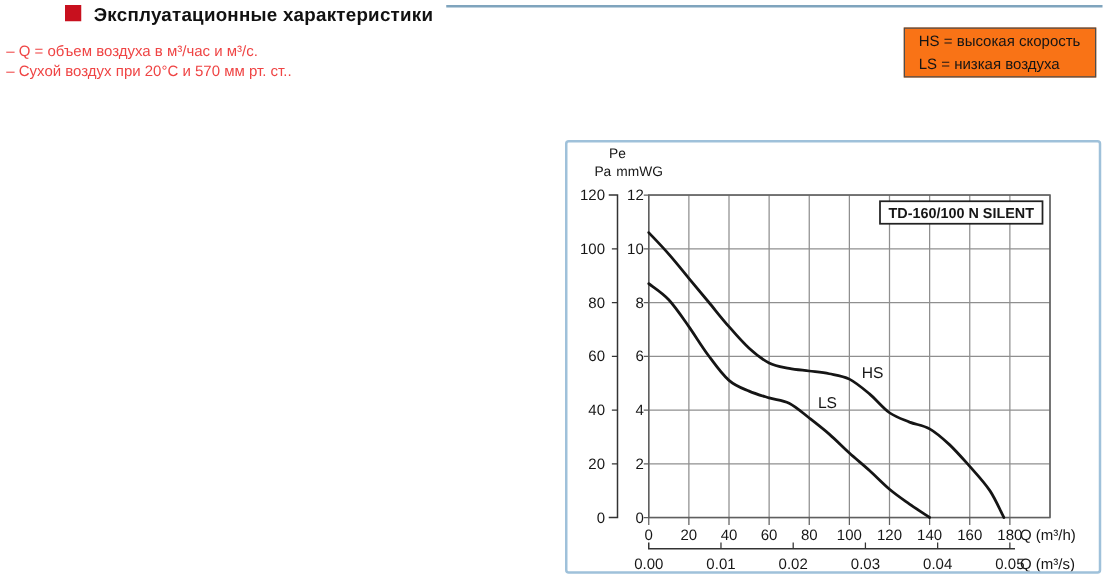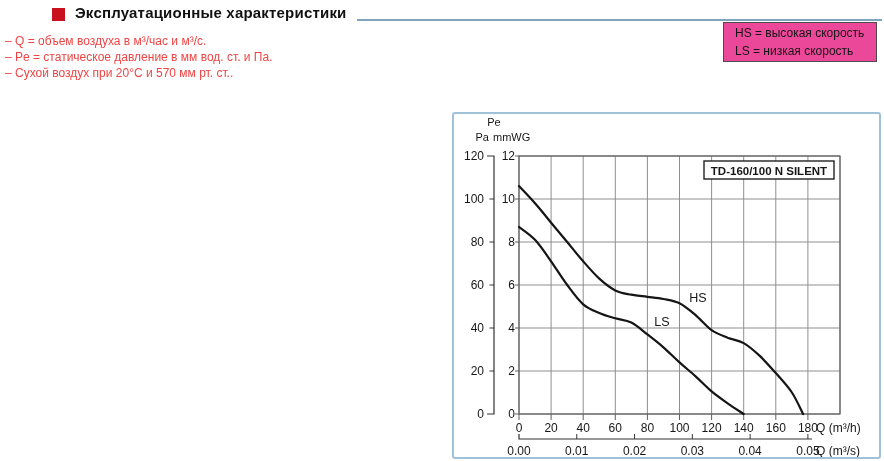--- a/index.html
+++ b/index.html
@@ -1,28 +1,28 @@
 <!DOCTYPE html>
 <html><head>
 <meta charset="utf-8">
 <style>
   html,body{margin:0;padding:0;background:#fff;}
   #stage{
     position:relative;width:884px;height:461px;background:#fff;overflow:hidden;
     font-family:"Liberation Sans",sans-serif;color:#1a1a1a;
   }
-  .hdr-row{position:absolute;left:5px;top:4px;right:0;display:flex;align-items:flex-end;padding-left:47px;}
+  .hdr-row{position:absolute;left:5px;top:4px;right:0;display:flex;align-items:flex-start;padding-left:47px;}
   .red-sq{width:13px;height:13px;background:#c8101e;flex:0 0 auto;margin-right:10px;}
   .hdr-title{font-size:15px;font-weight:bold;color:#111;letter-spacing:.2px;white-space:nowrap;}
   .hdr-rule{flex:1 1 auto;height:2px;background:#7fa4bd;margin-left:10px;margin-right:2px;}
   .notes{position:absolute;left:5px;top:33px;width:720px;}
   .note-line{font-size:12px;line-height:16px;color:#ef4444;white-space:nowrap;}
   .speed-legend{
     position:absolute;left:723px;top:22px;width:154px;height:40px;
-    border:1px solid #4d4d4d;background:#ec4899;box-sizing:border-box;
+    border:1px solid #4d4d4d;background:#f97316;box-sizing:border-box;
     display:flex;flex-direction:column;justify-content:center;padding-left:11px;
   }
   .speed-legend .legend-line{font-size:12px;line-height:18px;color:#151515;white-space:nowrap;}
   .chart-frame{
     position:absolute;left:452px;top:112px;width:425px;height:343px;
     border:2px solid #9fc1da;border-radius:3px;background:#fff;
   }
   svg text{font-family:"Liberation Sans",sans-serif;fill:#161616;}
   svg .tick{font-size:12px;}
   svg .unit{font-size:11px;}
@@ -35,27 +35,26 @@
 <div id="stage">
 
   <div class="hdr-row">
     <div class="red-sq"></div>
     <div class="hdr-title">Эксплуатационные характеристики</div>
     <div class="hdr-rule"></div>
   </div>
 
   <div class="notes">
     <div class="note-line">– Q = объем воздуха в м³/час и м³/с.</div>
-    <div class="note-line">– Pe = статическое давление в мм вод. ст. и Па.</div>
     <div class="note-line">– Сухой воздух при 20°C и 570 мм рт. ст..</div>
   </div>
 
   <div class="speed-legend">
     <div class="legend-line">HS = высокая скорость</div>
-    <div class="legend-line">LS = низкая скорость</div>
+    <div class="legend-line">LS = низкая воздуха</div>
   </div>
 
   <div class="chart-frame">
     <svg id="chart" width="425" height="343" viewBox="0 0 425 343">
         <g>
           <line x1="65" y1="42" x2="65" y2="300" stroke="#8f8f8f" stroke-width="1"></line>
           <line x1="97.1" y1="42" x2="97.1" y2="300" stroke="#8f8f8f" stroke-width="1"></line>
           <line x1="129.2" y1="42" x2="129.2" y2="300" stroke="#8f8f8f" stroke-width="1"></line>
           <line x1="161.3" y1="42" x2="161.3" y2="300" stroke="#8f8f8f" stroke-width="1"></line>
           <line x1="193.4" y1="42" x2="193.4" y2="300" stroke="#8f8f8f" stroke-width="1"></line>

